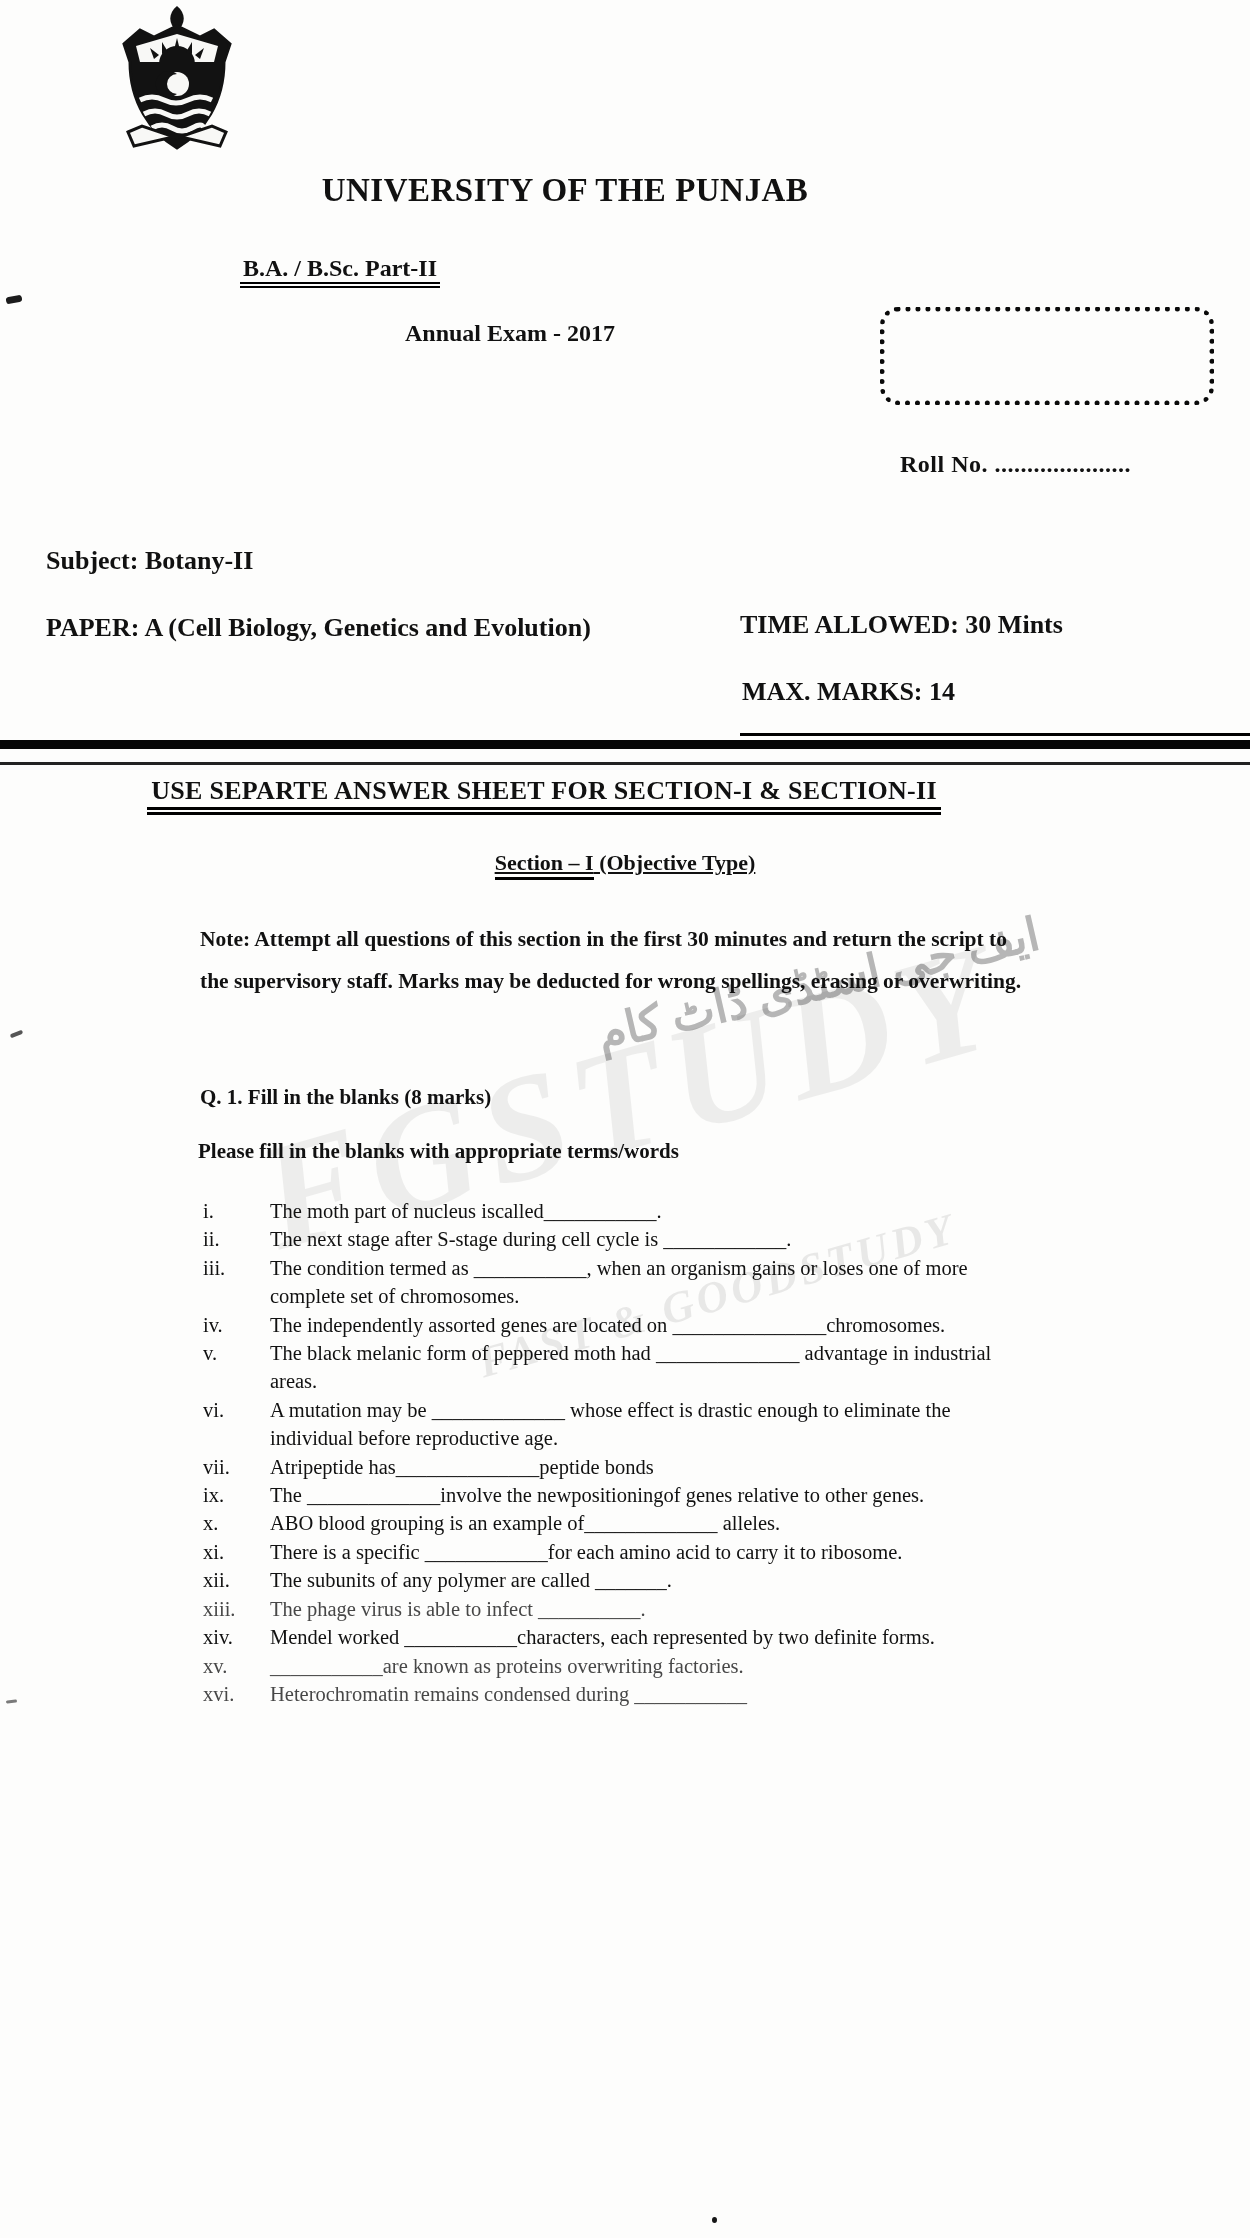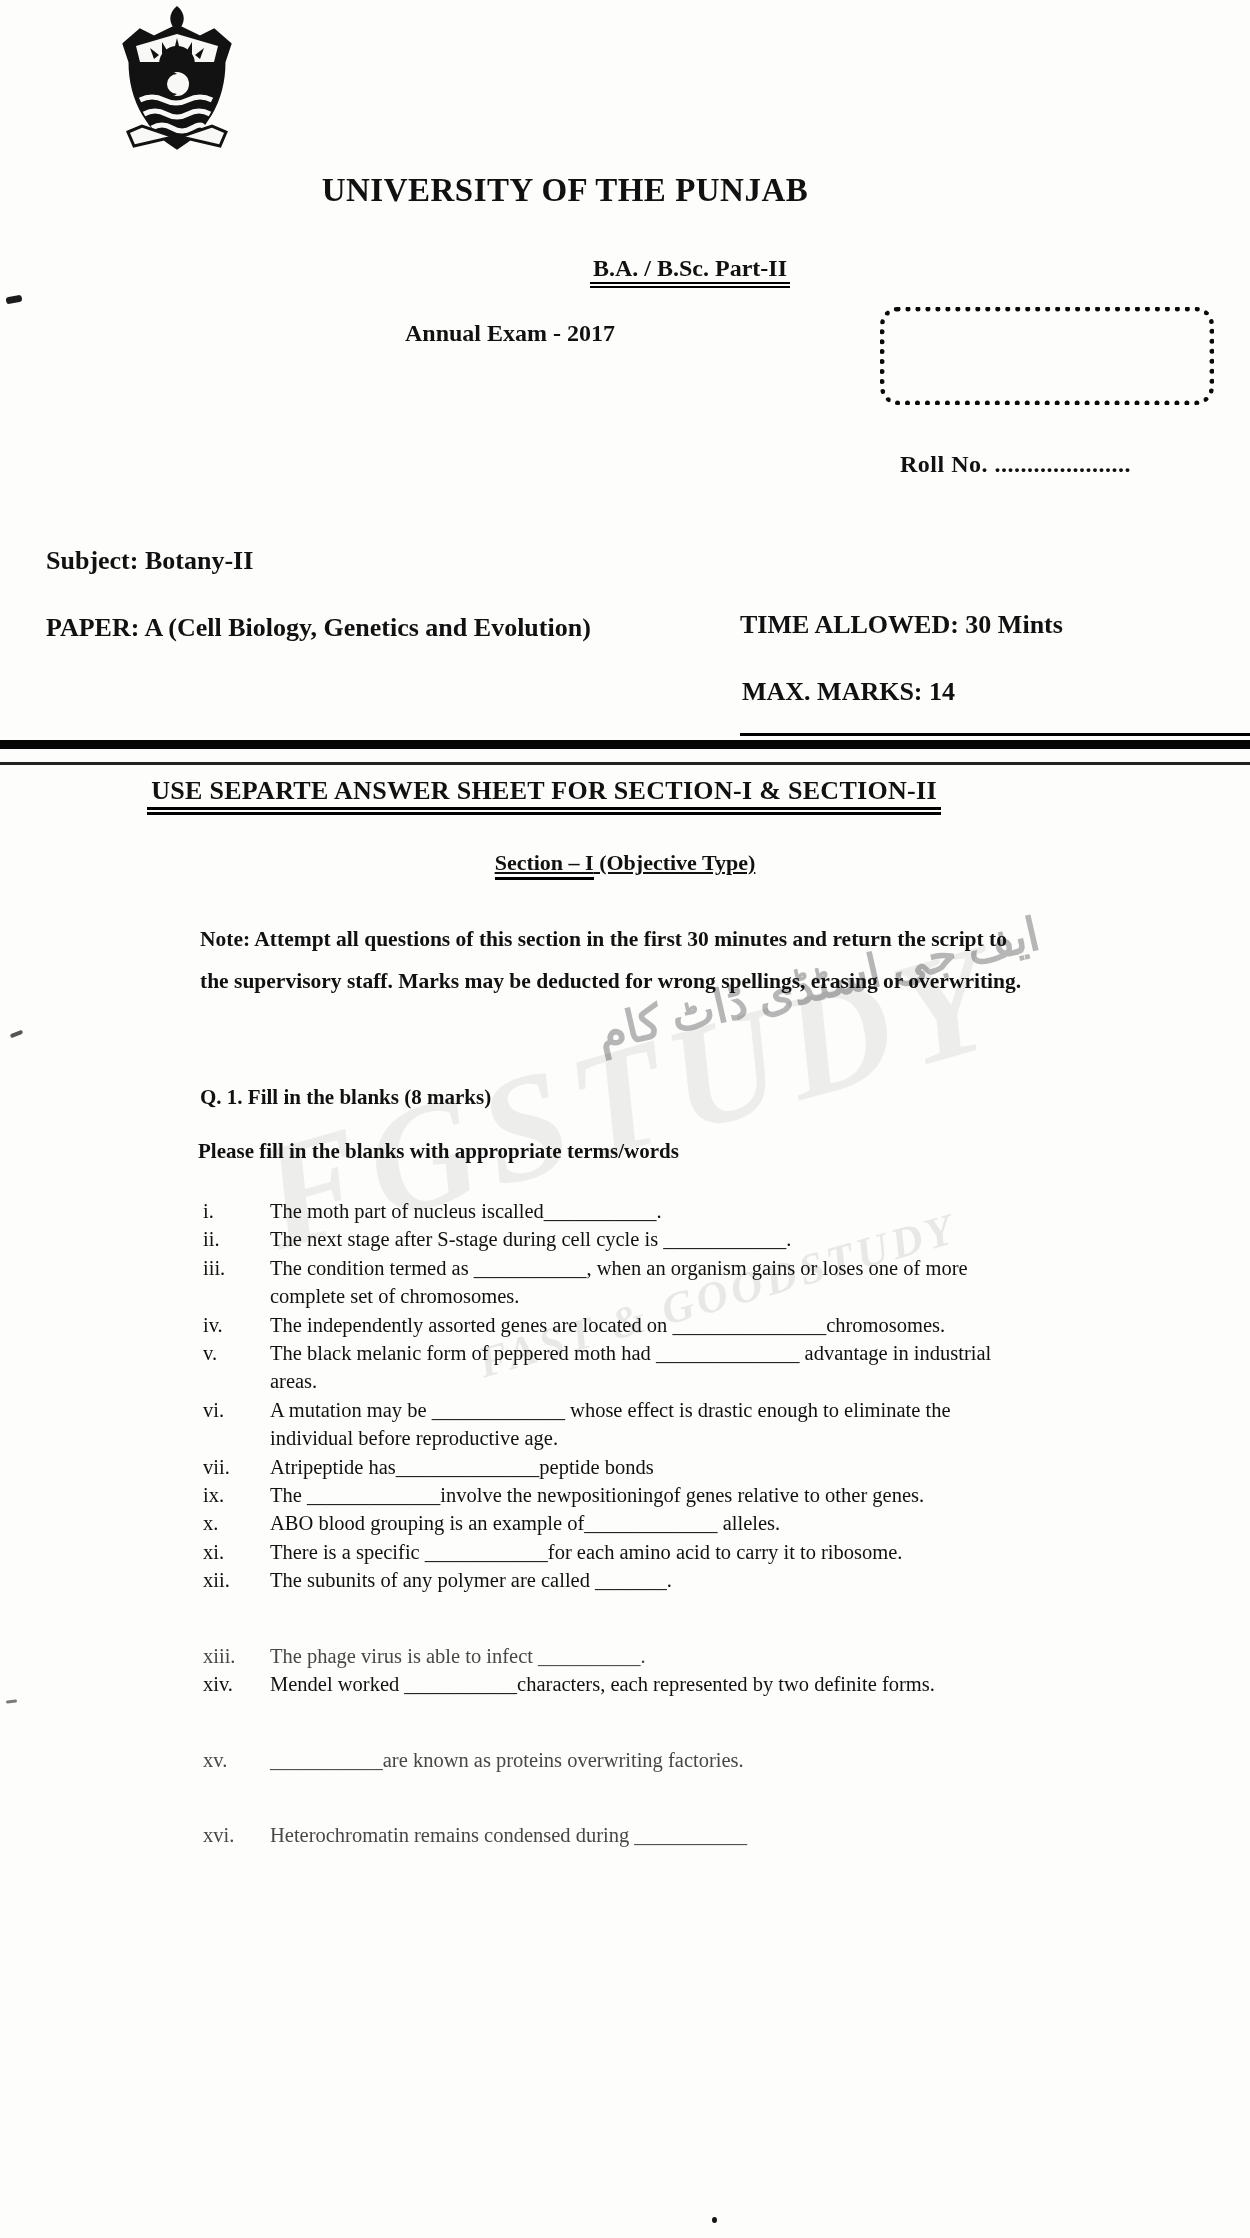--- a/index.html
+++ b/index.html
@@ -7,21 +7,21 @@
     position:relative; width:1250px; height:2238px; margin:0 auto;
     background:#fdfdfc; overflow:hidden;
     font-family:"Liberation Serif", serif; color:#111;
   }
   .abs { position:absolute; }
   .layer { position:relative; z-index:2; }
 
   
   .uni-title { left:190px; top:8px; width:750px; text-align:center;
     font-size:33px; font-weight:bold; letter-spacing:.5px; }
-  .program-line { left:230px; top:54px; width:560px; text-align:right;
+  .program-line { left:240px; top:54px; width:560px; text-align:left;
     font-size:24px; font-weight:bold; }
   .program-line span { border-bottom:6px double #000; padding:0 3px 1px; }
   .exam-line { left:230px; top:92px; width:560px; text-align:center;
     font-size:24px; font-weight:bold; }
 
   .roll-box { left:880px; top:52px; width:334px; height:98px;
     border:5px dotted #0a0a0a; border-radius:18px; box-sizing:border-box; }
   .roll-label { left:900px; top:98px; font-size:24px; font-weight:bold; letter-spacing:.5px; }
 
   .subject-line { left:46px; top:166px; font-size:26px; font-weight:bold; }
@@ -44,21 +44,21 @@
   .note { left:200px; top:347px; width:960px; font-size:21.5px; font-weight:bold;
     line-height:42px; white-space:pre-wrap; }
 
   
   .q1-title { left:200px; top:430px; font-size:21px; font-weight:bold; }
   .q1-sub   { left:198px; top:459px; font-size:21px; font-weight:bold; }
   .q1-list  { left:203px; top:492px; width:962px; }
   .q1-row { display:flex; font-size:20.5px; line-height:28.4px; }
   .q1-num { flex:none; width:67px; }
   .q1-text { flex:1; white-space:pre-wrap; }
-  .q1-row.faded { color:#474747;margin-top:47px; }
+  .q1-row.faded { color:#474747; }
 
   
   .wm { position:absolute; z-index:1; pointer-events:none; }
   .wm-urdu { left:590px; top:940px; width:600px; font-size:46px; color:#7d7d7d;
     opacity:.55; transform:rotate(-13deg); font-weight:bold; }
   .wm-big { left:250px; top:1010px; font-size:150px; font-style:italic; font-weight:bold;
     color:#000; opacity:.06; transform:rotate(-16deg); letter-spacing:10px; white-space:nowrap; }
   .wm-small { left:470px; top:1270px; font-size:44px; font-style:italic; font-weight:bold;
     color:#000; opacity:.08; transform:rotate(-16deg); letter-spacing:4px; white-space:nowrap; }
   .ink { position:absolute; z-index:3; }

